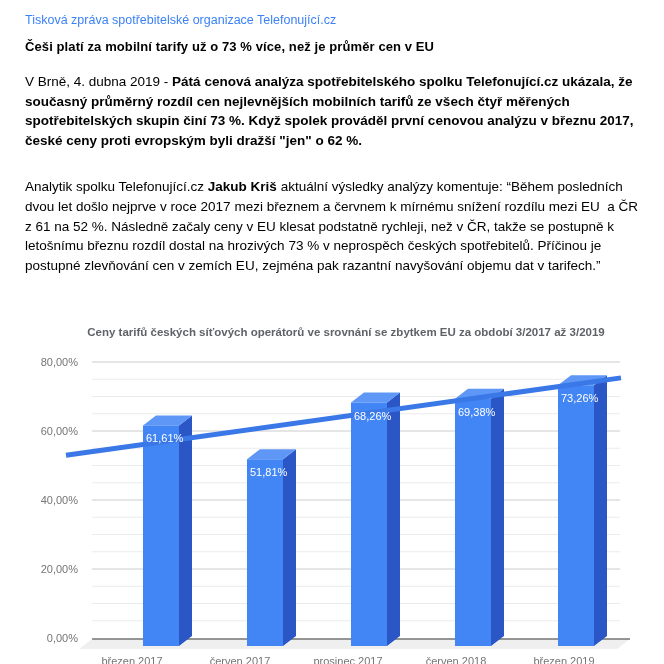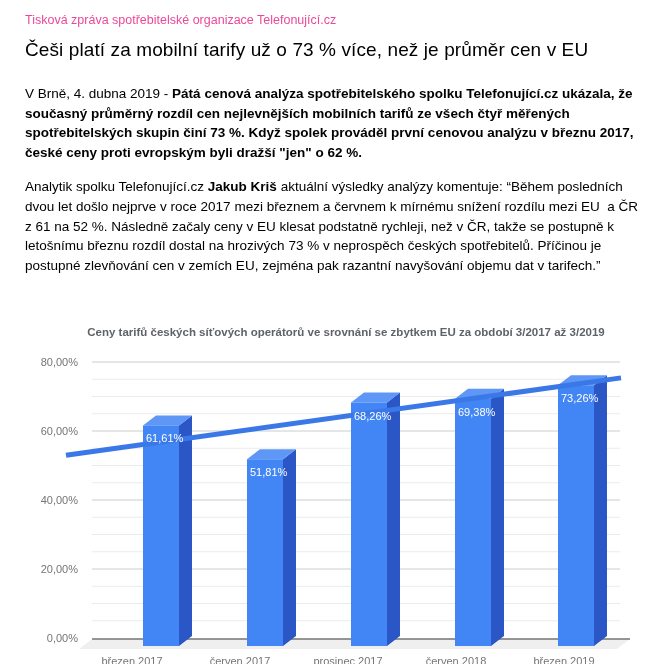--- a/index.html
+++ b/index.html
@@ -3,27 +3,27 @@
 <meta charset="utf-8">
 <style>
   html,body{margin:0;padding:0;}
   body{
     width:664px;height:664px;overflow:hidden;position:relative;
     background:#ffffff;color:#111;
     font-family:"Liberation Sans",sans-serif;
     -webkit-font-smoothing:antialiased;
   }
   .abs{position:absolute;}
-  .kicker{top:13px;left:25px;font-size:12.5px;color:#ec4899;}
+  .kicker{top:13px;left:25px;font-size:12.5px;color:#3b82f6;}
   h1.headline{
     top:39px;left:25px;margin:0;width:620px;
-    font-size:19px;font-weight:normal;color:#000;letter-spacing:0.1px;
+    font-size:13px;font-weight:bold;color:#000;letter-spacing:0.1px;
   }
   p.body-par{margin:0;left:25px;width:616px;font-size:13.5px;color:#000;}
-  p.intro{top:84px;line-height:19.5px;}
+  p.intro{top:72px;line-height:19.5px;}
   p.intro .lead{font-weight:normal;}
   p.intro .strong{font-weight:bold;}
   p.quote{top:177px;line-height:19.8px;}
   p.quote .strong{font-weight:bold;}
   p.quote .em{}
   #chart-wrap{top:0;left:0;width:664px;height:664px;pointer-events:none;}
   svg text{font-family:"Liberation Sans",sans-serif;}
 </style>
 </head>
 <body>

